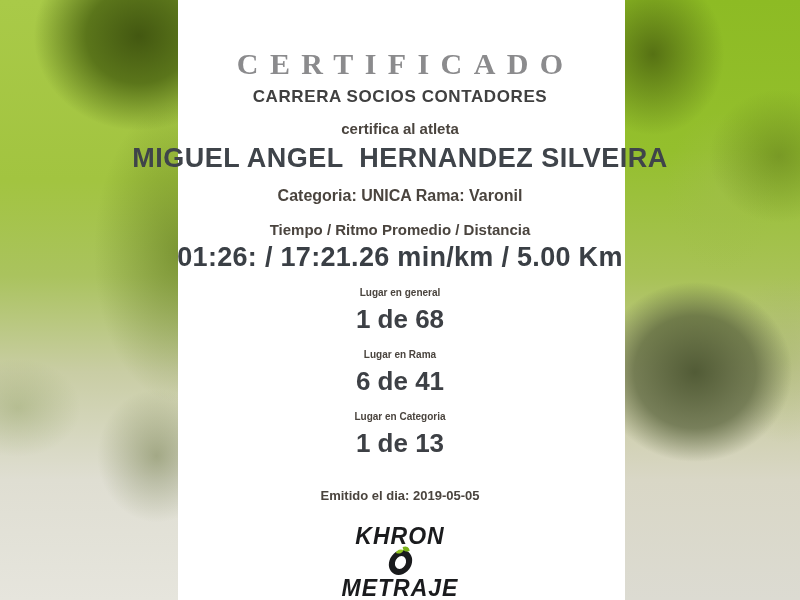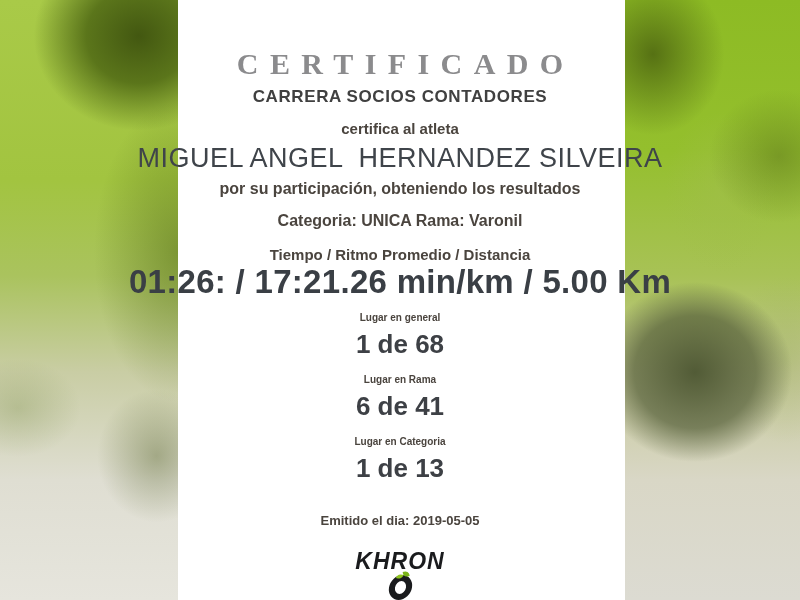--- a/index.html
+++ b/index.html
@@ -50,38 +50,38 @@
     margin-top:4px;
     font-size:17px; font-weight:700; line-height:22px;
     letter-spacing:0.6px; color:#404040;
   }
   .certify-line {
     margin-top:11px;
     font-size:15px; font-weight:600; line-height:20px; color:#4a443e;
   }
   .athlete-name {
     margin-top:2px;
-    font-size:27px; font-weight:400; line-height:34px;
+    font-size:27px; font-weight:700; line-height:34px;
     color:#3f444a; white-space:pre; letter-spacing:0.5px;
   }
   .participation-line {
     margin-top:3px;
     font-size:16px; font-weight:600; line-height:22px; color:#4a443e;
   }
   .category-line {
     margin-top:10px;
     font-size:16px; font-weight:600; line-height:22px; color:#4a443e;
   }
   .results-header {
     margin-top:13px;
     font-size:15px; font-weight:600; line-height:20px; color:#4a443e;
   }
   .results-values {
     margin-top:0px;
-    font-size:33px; font-weight:600; line-height:34px;
+    font-size:27px; font-weight:600; line-height:34px;
     color:#3a3f45; letter-spacing:0.3px;
   }
   .place { margin-top:9px; }
   .place-label { font-size:10px; font-weight:600; line-height:20px; color:#4a443e; }
   .place-value { font-size:26px; font-weight:600; line-height:33px; color:#3d4045; }
   .issued-line {
     margin-top:27px;
     font-size:13px; font-weight:600; line-height:18px; color:#4a443e;
   }
 
@@ -120,21 +120,20 @@
   <div class="photo photo-left"></div>
   <div class="photo photo-right"></div>
 
   <div class="content">
 
     <h1 class="cert-title">CERTIFICADO</h1>
     <h2 class="event-name">CARRERA SOCIOS CONTADORES</h2>
 
     <p class="certify-line">certifica al atleta</p>
     <div class="athlete-name">MIGUEL ANGEL  HERNANDEZ SILVEIRA</div>
-    <p class="participation-line">por su participación, obteniendo los resultados</p>
 
     <p class="category-line">Categoria: UNICA Rama: Varonil</p>
 
     <p class="results-header">Tiempo / Ritmo Promedio / Distancia</p>
     <div class="results-values">01:26: / 17:21.26 min/km / 5.00 Km</div>
 
     <div class="place">
       <div class="place-label">Lugar en general</div>
       <div class="place-value">1 de 68</div>
     </div>

